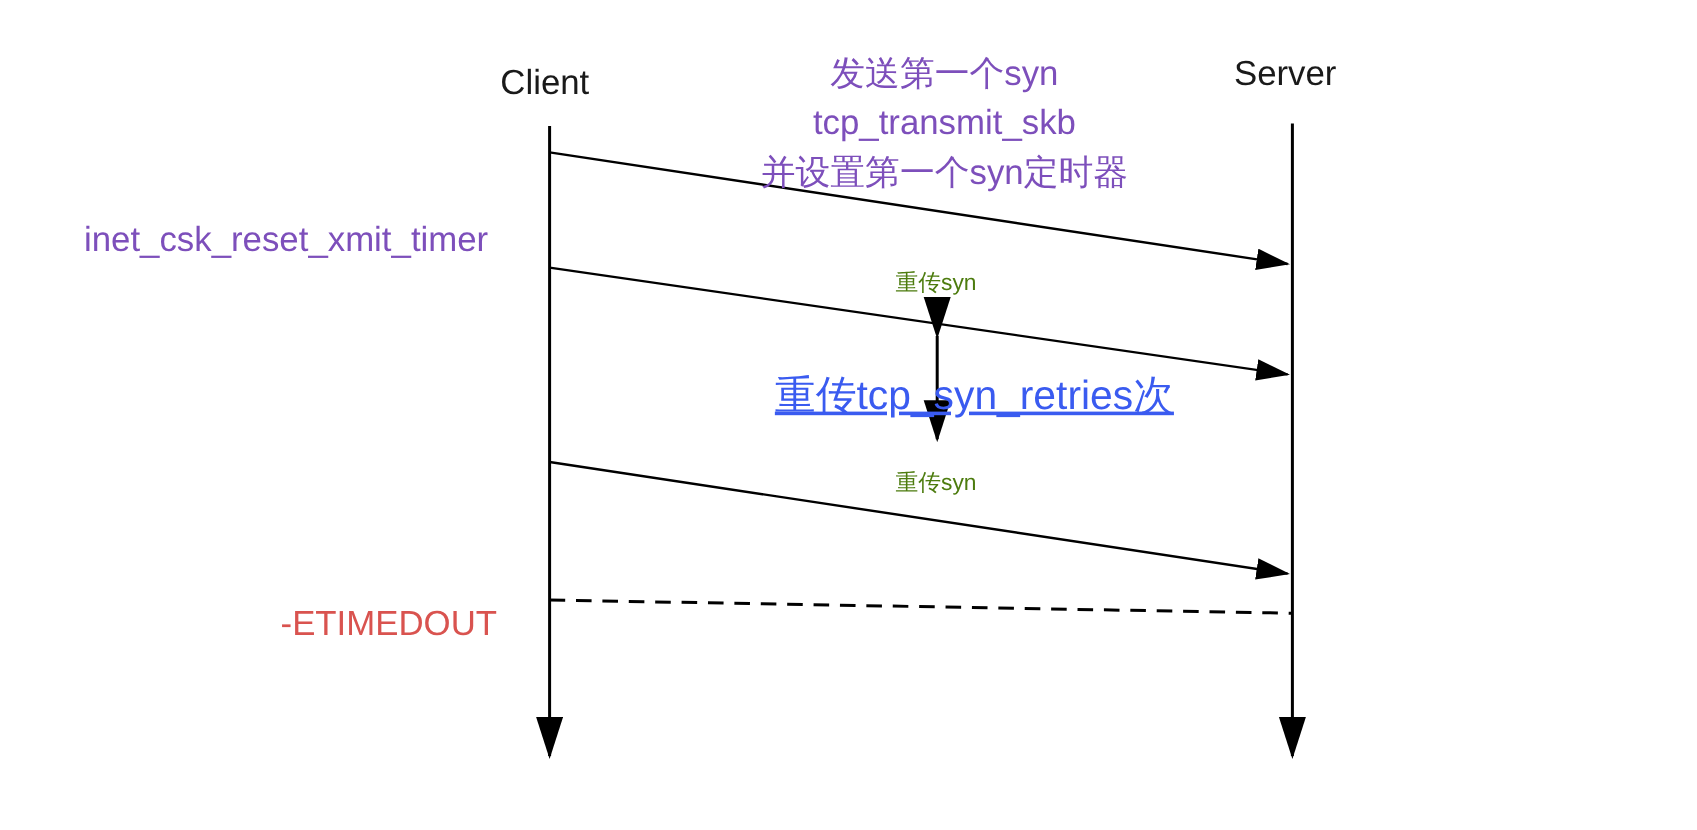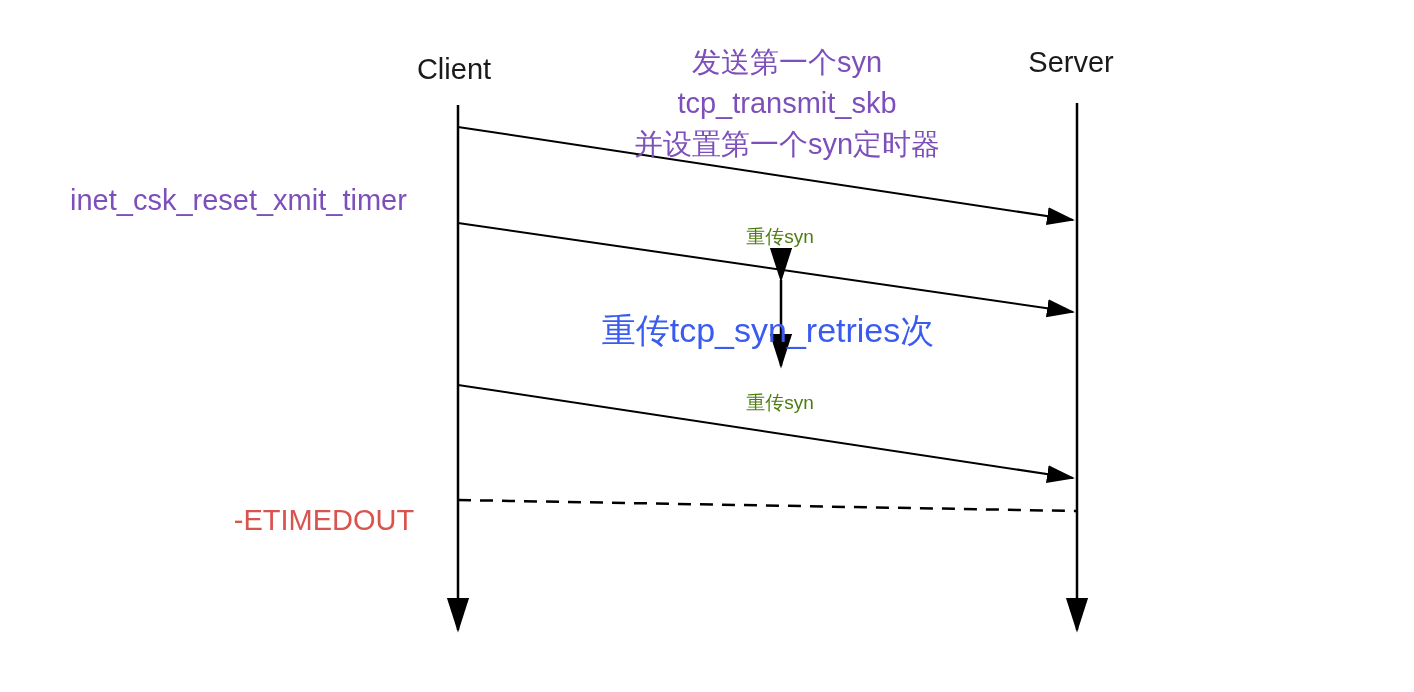--- a/index.html
+++ b/index.html
@@ -87,19 +87,19 @@
   <div class="label centered purple-note" style="left:787px; top:42px;">
     <div>发送第一个syn</div>
     <div>tcp_transmit_skb</div>
     <div>并设置第一个syn定时器</div>
   </div>
 
   <div class="label purple-note" style="left:70px; top:180px;">inet_csk_reset_xmit_timer</div>
 
   <div class="label centered black-note" style="left:780px; top:226px;">重传syn</div>
 
-  <div class="label centered blue-note" style="left:768px; top:310px;">重传tcp_syn_retries次</div>
+  <div class="label centered blue-note" style="left:812px; top:310px;text-decoration:underline;">重传tcp_syn_retries次</div>
 
   <div class="label centered black-note" style="left:780px; top:392px;">重传syn</div>
 
   <div class="label centered red-note" style="left:324px; top:503px;">-ETIMEDOUT</div>
 
 </div>
 
 </body></html>

